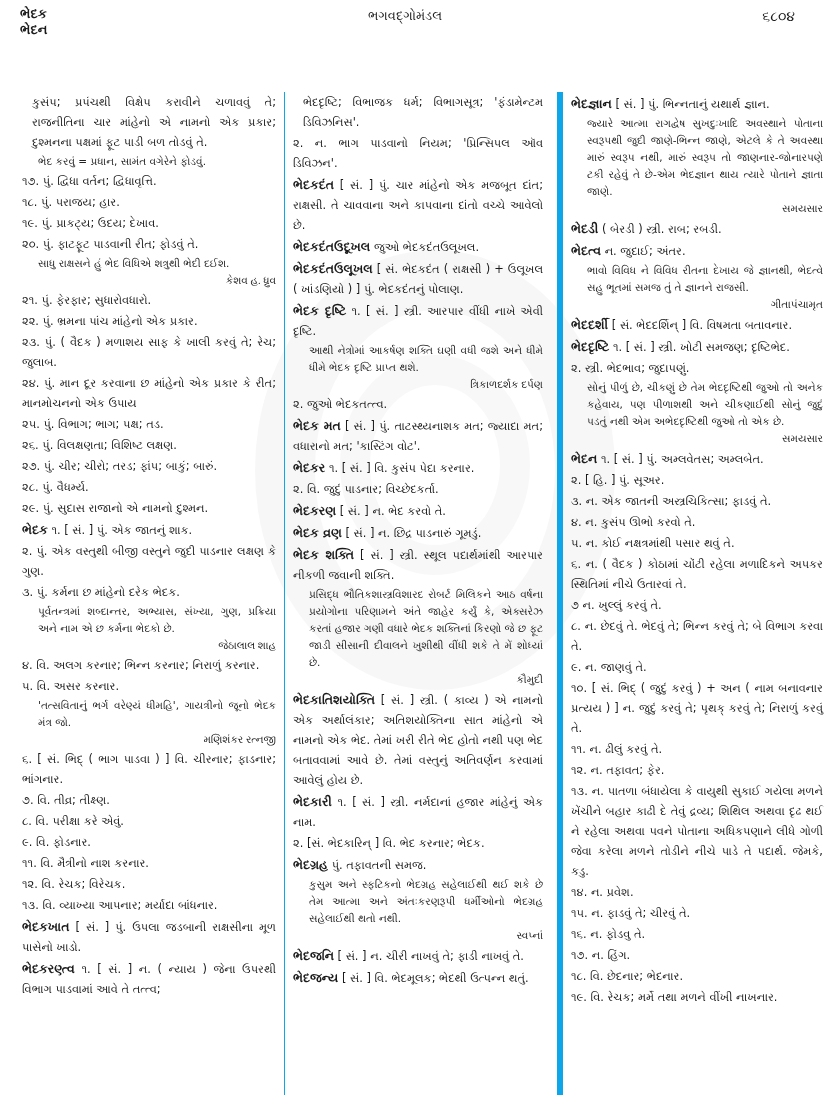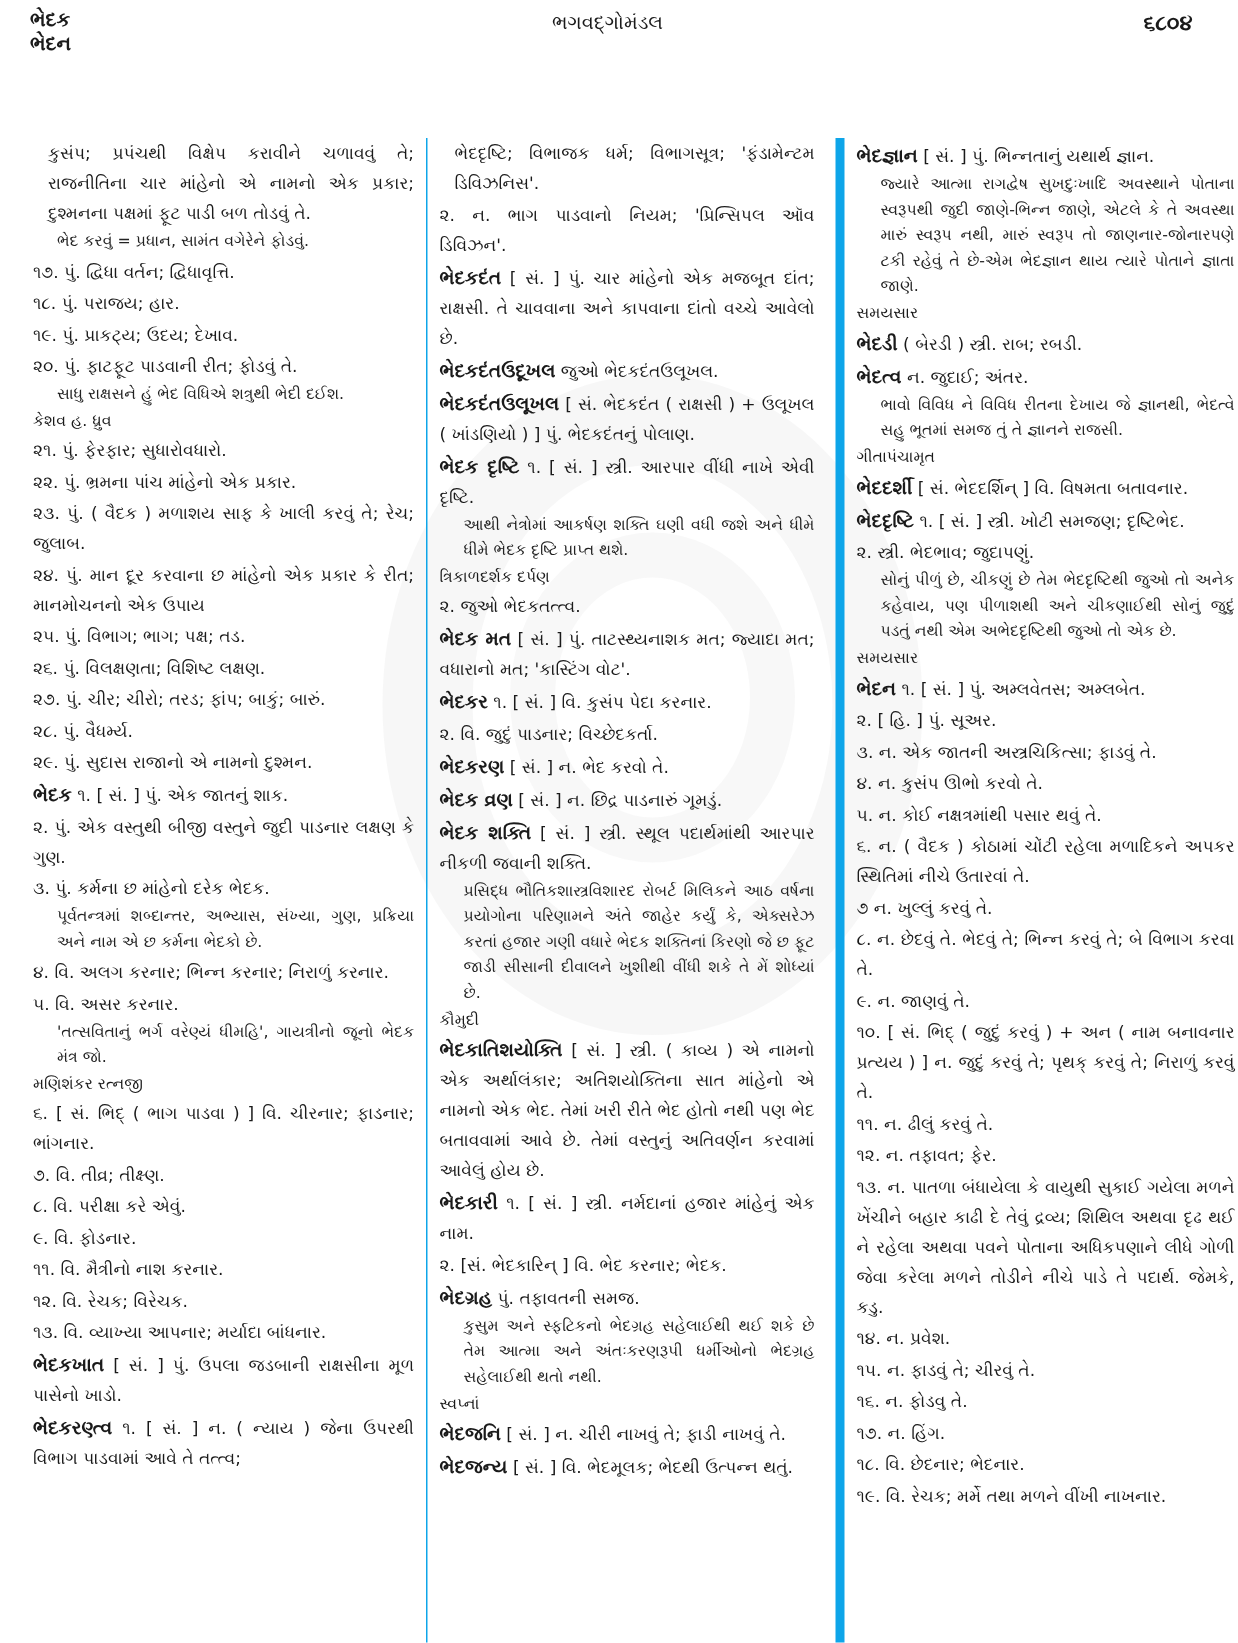--- a/index.html
+++ b/index.html
@@ -13,35 +13,35 @@
     box-sizing:border-box; pointer-events:none;
   }
   .watermark2 {
     position:absolute; left:340px; top:355px; width:190px; height:220px;
     border-radius:50%; border:30px solid rgba(200,200,200,0.12);
     box-sizing:border-box; pointer-events:none;
   }
   .header { position:absolute; left:0; top:0; width:825px; height:50px; }
   .guide { position:absolute; left:20px; top:6px; font-size:13px; font-weight:bold; line-height:16px; }
   .title { position:absolute; left:0; right:15px; top:8px; text-align:center; font-size:13px; }
-  .pageno { position:absolute; right:30px; top:8px; font-size:14px; font-weight:bold; }
+  .pageno { position:absolute; right:30px; top:8px; font-size:14px; font-weight:normal; }
   .col {
     position:absolute; top:50px; font-size:11.4px; line-height:20px;margin-top:42px;
   }
   .col1 { left:22px; width:254px; }
   .col2 { left:292px; width:250px; border-left:1px solid #0ea5e9; padding-left:8px; height:1030px; }
   .col3 { left:557px; width:252px; border-left:6px solid #0ea5e9; padding-left:8px; height:1030px; }
   .col2 { left:284px; }
   p { margin:0 0 1px 0; text-align:justify; }
   .entry { margin-top:2px; }
   .hw { font-weight:bold; font-size:12.5px; }
   .sense { padding-left:0; }
   .cont { padding-left:10px; }
   .quote { font-size:10.5px; line-height:17px; padding-left:16px; color:#222; }
-  .src { font-size:10.5px; line-height:16px; }
+  .src { text-align:right; font-size:10.5px; line-height:16px;font-family:Liberation Serif, serif; }
 </style>
 </head>
 <body>
 
 <div class="watermark"></div>
 <div class="watermark2"></div>
 
 <div class="header">
   <div class="guide">
     <div>ભેદક</div>
@@ -66,20 +66,21 @@
     <p class="sense">૨૪. પું. માન દૂર કરવાના છ માંહેનો એક પ્રકાર કે રીત; માનમોચનનો એક ઉપાય</p>
     <p class="sense">૨૫. પું. વિભાગ; ભાગ; પક્ષ; તડ.</p>
     <p class="sense">૨૬. પું. વિલક્ષણતા; વિશિષ્ટ લક્ષણ.</p>
     <p class="sense">૨૭. પું. ચીર; ચીરો; તરડ; ફાંપ; બાકું; બારું.</p>
     <p class="sense">૨૮. પું. વૈધર્મ્ય.</p>
     <p class="sense">૨૯. પું. સુદાસ રાજાનો એ નામનો દુશ્મન.</p>
     <p class="entry"><span class="hw">ભેદક</span><span> ૧. [ સં. ] પું. એક જાતનું શાક.</span></p>
     <p class="sense">૨. પું. એક વસ્તુથી બીજી વસ્તુને જુદી પાડનાર લક્ષણ કે ગુણ.</p>
     <p class="sense">૩. પું. કર્મના છ માંહેનો દરેક ભેદક.</p>
     <p class="quote">પૂર્વતન્ત્રમાં શબ્દાન્તર, અભ્યાસ, સંખ્યા, ગુણ, પ્રક્રિયા અને નામ એ છ કર્મના ભેદકો છે.</p>
+    <p class="src">જેઠાલાલ શાહ</p>
     <p class="sense">૪. વિ. અલગ કરનાર; ભિન્ન કરનાર; નિરાળું કરનાર.</p>
     <p class="sense">૫. વિ. અસર કરનાર.</p>
     <p class="quote">'તત્સવિતાનું ભર્ગ વરેણ્યં ધીમહિ', ગાયત્રીનો જૂનો ભેદક મંત્ર જો.</p>
     <p class="src">મણિશંકર રત્નજી</p>
     <p class="sense">૬. [ સં. ભિદ્ ( ભાગ પાડવા ) ] વિ. ચીરનાર; ફાડનાર; ભાંગનાર.</p>
     <p class="sense">૭. વિ. તીવ્ર; તીક્ષ્ણ.</p>
     <p class="sense">૮. વિ. પરીક્ષા કરે એવું.</p>
     <p class="sense">૯. વિ. ફોડનાર.</p>
     <p class="sense">૧૧. વિ. મૈત્રીનો નાશ કરનાર.</p>
     <p class="sense">૧૨. વિ. રેચક; વિરેચક.</p>

